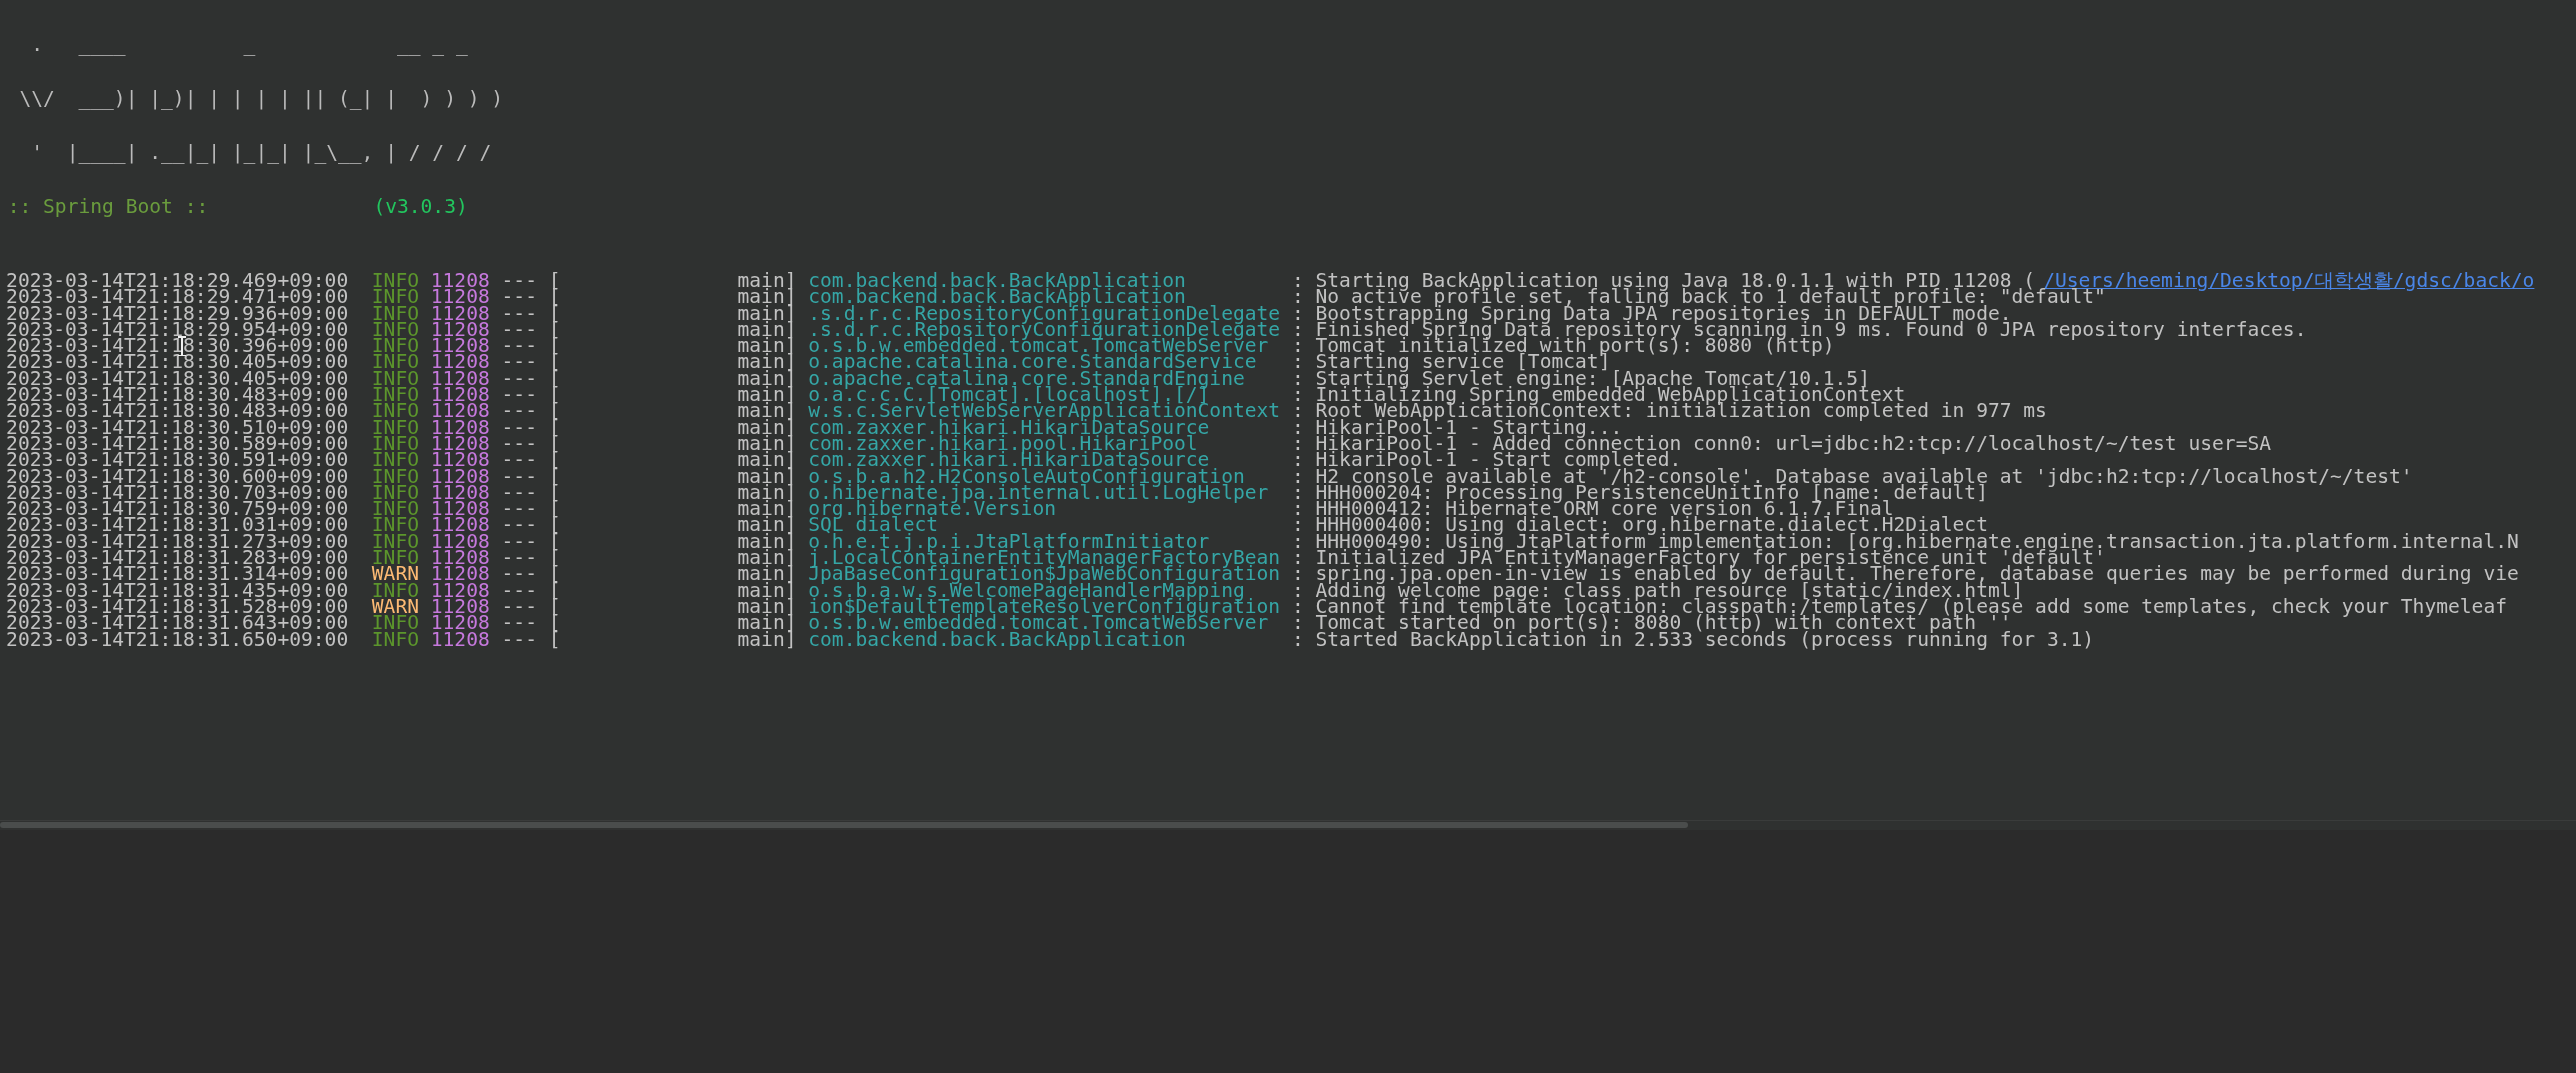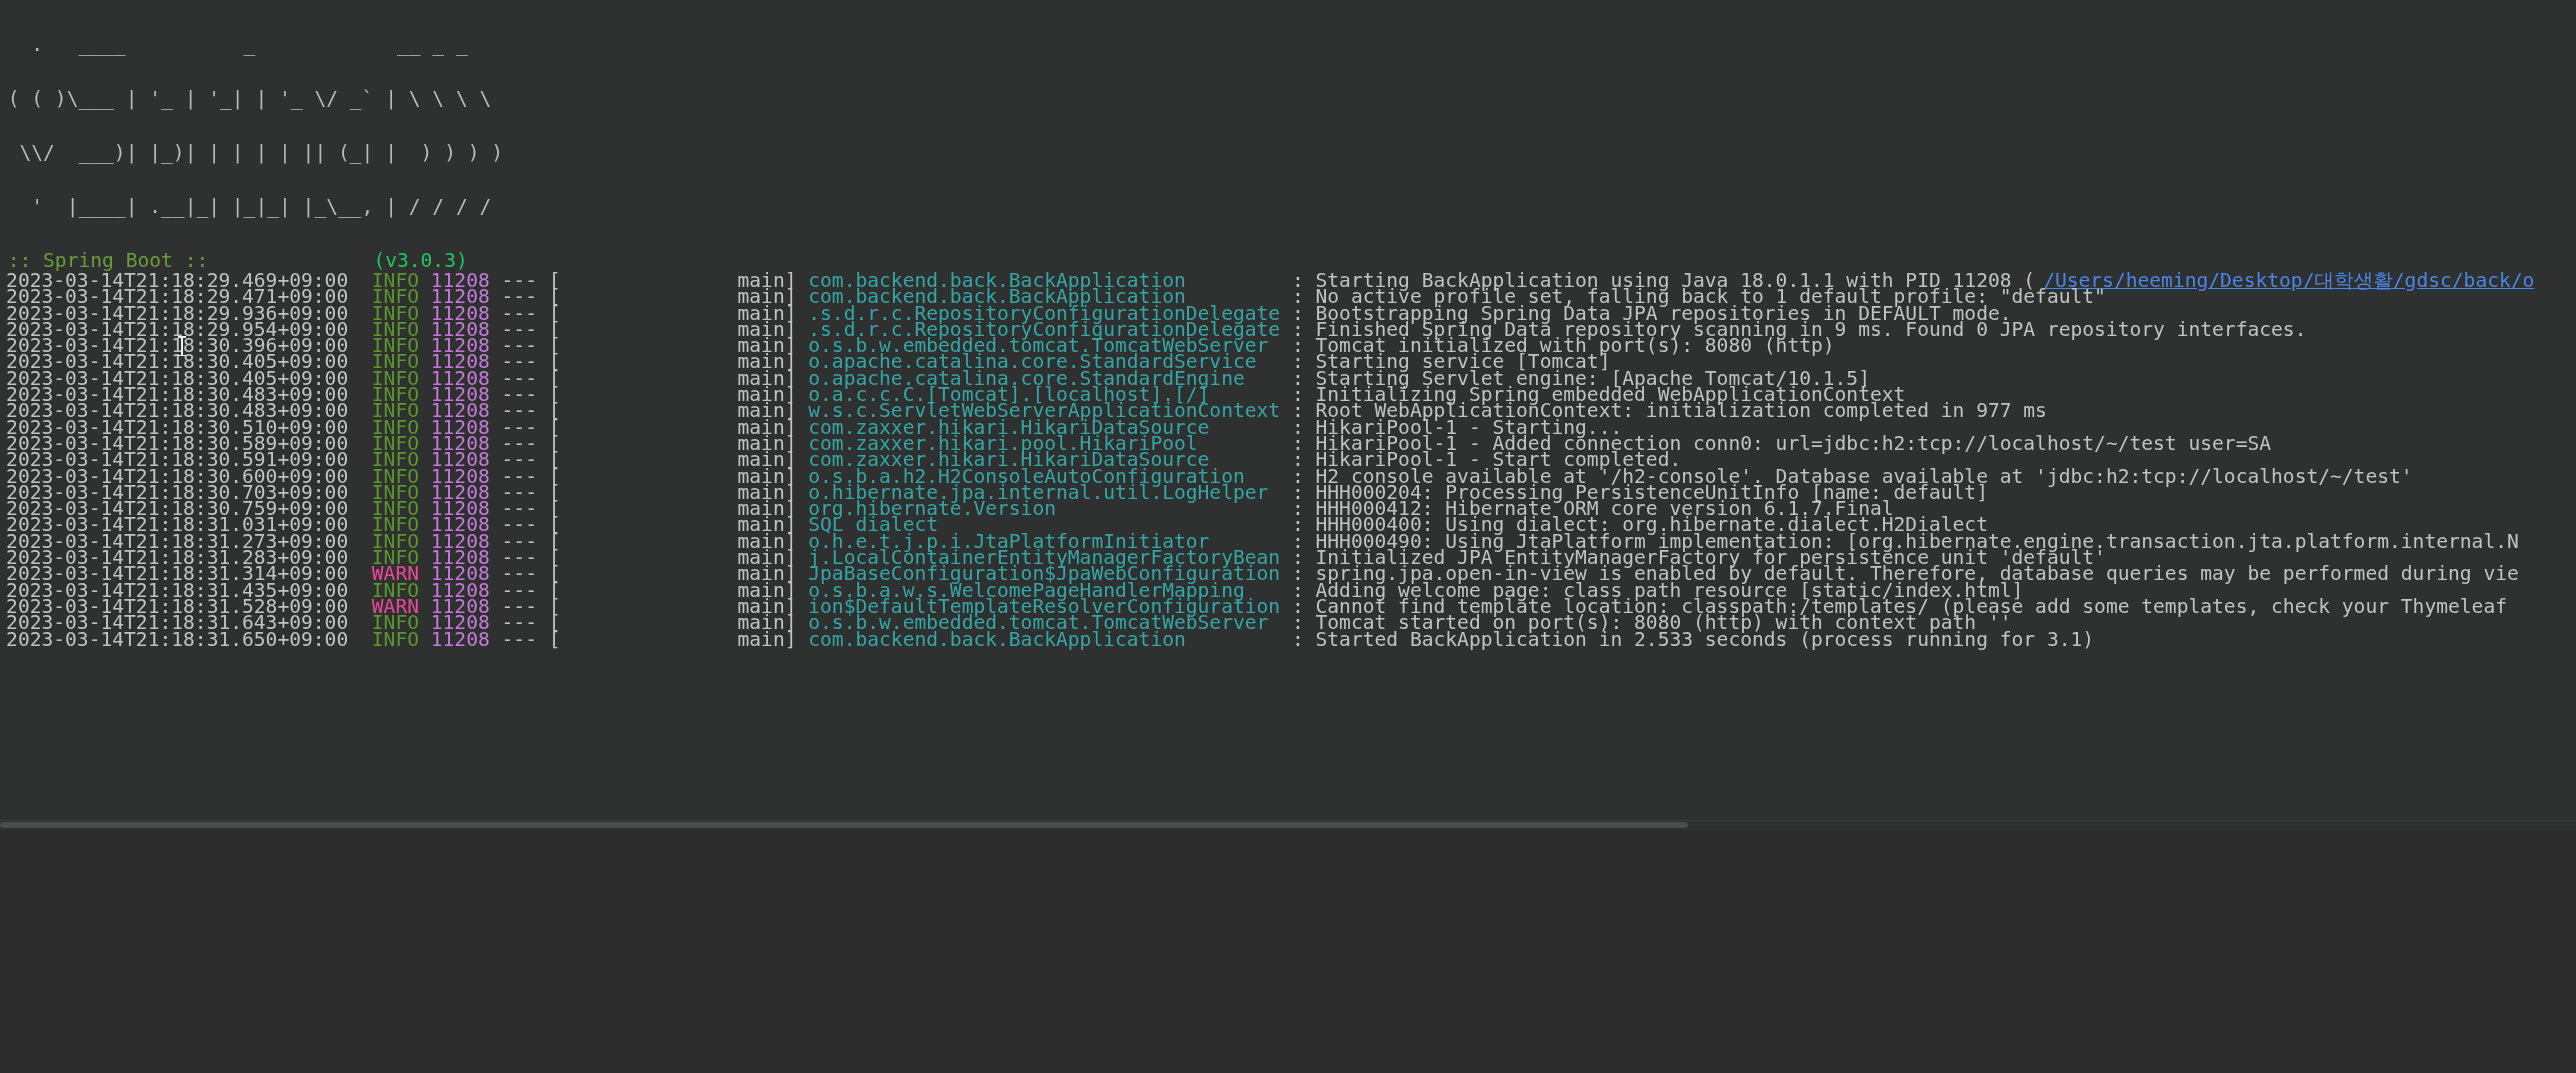--- a/index.html
+++ b/index.html
@@ -55,21 +55,21 @@
   .logline {
     height: 16.3px;
     white-space: pre;
     display: block;
     overflow: visible;
     padding-left: 6.1px;
     box-sizing: border-box;
   }
   .ts      { color: #c2c2c2; }
   .lvl-info{ color: #5c962c; }
-  .lvl-warn{ color: #ec4899; text-align: right; }
+  .lvl-warn{ color: #fdba74; text-align: right; }
   .pid     { color: #c679dd; }
   .dashes  { color: #c2c2c2; }
   .thread  { color: #c2c2c2; }
   .logger  { color: #35a6a6; }
   .msg     { color: #c2c2c2; }
   .link    { color: #4a86e8; text-decoration: underline; margin-left: 8px; }
 
   
   .caret {
     position: absolute;
@@ -111,21 +111,20 @@
     border-radius: 3.1px;
   }
 </style>
 </head>
 <body>
 
 <div id="console">
 
   <div class="banner">
     <div class="row banner-line">  .   ____          _            __ _ _</div>
-    <div class="row banner-line">( ( )\___ | '_ | '_| | '_ \/ _` | \ \ \ \</div>
     <div class="row banner-line"> \\/  ___)| |_)| | | | | || (_| |  ) ) ) )</div>
     <div class="row banner-line">  '  |____| .__|_| |_|_| |_\__, | / / / /</div>
     <div class="row"><span class="spring-green">:: Spring Boot ::</span><span>              </span><span class="spring-version">(v3.0.3)</span></div>
   </div>
 
   <div class="log" id="logbody"><div class="logline"><span class="ts">2023-03-14T21:18:29.469+09:00  </span><span class="lvl-info">INFO</span><span class="msg"> </span><span class="pid">11208</span><span class="dashes"> --- [</span><span class="thread">               main]</span><span class="logger"> com.backend.back.BackApplication        </span><span class="msg"> : </span><span class="msg">Starting BackApplication using Java 18.0.1.1 with PID 11208 (</span><span class="link">/Users/heeming/Desktop/대학생활/gdsc/back/o</span></div><div class="logline"><span class="ts">2023-03-14T21:18:29.471+09:00  </span><span class="lvl-info">INFO</span><span class="msg"> </span><span class="pid">11208</span><span class="dashes"> --- [</span><span class="thread">               main]</span><span class="logger"> com.backend.back.BackApplication        </span><span class="msg"> : </span><span class="msg">No active profile set, falling back to 1 default profile: "default"</span></div><div class="logline"><span class="ts">2023-03-14T21:18:29.936+09:00  </span><span class="lvl-info">INFO</span><span class="msg"> </span><span class="pid">11208</span><span class="dashes"> --- [</span><span class="thread">               main]</span><span class="logger"> .s.d.r.c.RepositoryConfigurationDelegate</span><span class="msg"> : </span><span class="msg">Bootstrapping Spring Data JPA repositories in DEFAULT mode.</span></div><div class="logline"><span class="ts">2023-03-14T21:18:29.954+09:00  </span><span class="lvl-info">INFO</span><span class="msg"> </span><span class="pid">11208</span><span class="dashes"> --- [</span><span class="thread">               main]</span><span class="logger"> .s.d.r.c.RepositoryConfigurationDelegate</span><span class="msg"> : </span><span class="msg">Finished Spring Data repository scanning in 9 ms. Found 0 JPA repository interfaces.</span></div><div class="logline"><span class="ts">2023-03-14T21:18:30.396+09:00  </span><span class="lvl-info">INFO</span><span class="msg"> </span><span class="pid">11208</span><span class="dashes"> --- [</span><span class="thread">               main]</span><span class="logger"> o.s.b.w.embedded.tomcat.TomcatWebServer </span><span class="msg"> : </span><span class="msg">Tomcat initialized with port(s): 8080 (http)</span></div><div class="logline"><span class="ts">2023-03-14T21:18:30.405+09:00  </span><span class="lvl-info">INFO</span><span class="msg"> </span><span class="pid">11208</span><span class="dashes"> --- [</span><span class="thread">               main]</span><span class="logger"> o.apache.catalina.core.StandardService  </span><span class="msg"> : </span><span class="msg">Starting service [Tomcat]</span></div><div class="logline"><span class="ts">2023-03-14T21:18:30.405+09:00  </span><span class="lvl-info">INFO</span><span class="msg"> </span><span class="pid">11208</span><span class="dashes"> --- [</span><span class="thread">               main]</span><span class="logger"> o.apache.catalina.core.StandardEngine   </span><span class="msg"> : </span><span class="msg">Starting Servlet engine: [Apache Tomcat/10.1.5]</span></div><div class="logline"><span class="ts">2023-03-14T21:18:30.483+09:00  </span><span class="lvl-info">INFO</span><span class="msg"> </span><span class="pid">11208</span><span class="dashes"> --- [</span><span class="thread">               main]</span><span class="logger"> o.a.c.c.C.[Tomcat].[localhost].[/]      </span><span class="msg"> : </span><span class="msg">Initializing Spring embedded WebApplicationContext</span></div><div class="logline"><span class="ts">2023-03-14T21:18:30.483+09:00  </span><span class="lvl-info">INFO</span><span class="msg"> </span><span class="pid">11208</span><span class="dashes"> --- [</span><span class="thread">               main]</span><span class="logger"> w.s.c.ServletWebServerApplicationContext</span><span class="msg"> : </span><span class="msg">Root WebApplicationContext: initialization completed in 977 ms</span></div><div class="logline"><span class="ts">2023-03-14T21:18:30.510+09:00  </span><span class="lvl-info">INFO</span><span class="msg"> </span><span class="pid">11208</span><span class="dashes"> --- [</span><span class="thread">               main]</span><span class="logger"> com.zaxxer.hikari.HikariDataSource      </span><span class="msg"> : </span><span class="msg">HikariPool-1 - Starting...</span></div><div class="logline"><span class="ts">2023-03-14T21:18:30.589+09:00  </span><span class="lvl-info">INFO</span><span class="msg"> </span><span class="pid">11208</span><span class="dashes"> --- [</span><span class="thread">               main]</span><span class="logger"> com.zaxxer.hikari.pool.HikariPool       </span><span class="msg"> : </span><span class="msg">HikariPool-1 - Added connection conn0: url=jdbc:h2:tcp://localhost/~/test user=SA</span></div><div class="logline"><span class="ts">2023-03-14T21:18:30.591+09:00  </span><span class="lvl-info">INFO</span><span class="msg"> </span><span class="pid">11208</span><span class="dashes"> --- [</span><span class="thread">               main]</span><span class="logger"> com.zaxxer.hikari.HikariDataSource      </span><span class="msg"> : </span><span class="msg">HikariPool-1 - Start completed.</span></div><div class="logline"><span class="ts">2023-03-14T21:18:30.600+09:00  </span><span class="lvl-info">INFO</span><span class="msg"> </span><span class="pid">11208</span><span class="dashes"> --- [</span><span class="thread">               main]</span><span class="logger"> o.s.b.a.h2.H2ConsoleAutoConfiguration   </span><span class="msg"> : </span><span class="msg">H2 console available at '/h2-console'. Database available at 'jdbc:h2:tcp://localhost/~/test'</span></div><div class="logline"><span class="ts">2023-03-14T21:18:30.703+09:00  </span><span class="lvl-info">INFO</span><span class="msg"> </span><span class="pid">11208</span><span class="dashes"> --- [</span><span class="thread">               main]</span><span class="logger"> o.hibernate.jpa.internal.util.LogHelper </span><span class="msg"> : </span><span class="msg">HHH000204: Processing PersistenceUnitInfo [name: default]</span></div><div class="logline"><span class="ts">2023-03-14T21:18:30.759+09:00  </span><span class="lvl-info">INFO</span><span class="msg"> </span><span class="pid">11208</span><span class="dashes"> --- [</span><span class="thread">               main]</span><span class="logger"> org.hibernate.Version                   </span><span class="msg"> : </span><span class="msg">HHH000412: Hibernate ORM core version 6.1.7.Final</span></div><div class="logline"><span class="ts">2023-03-14T21:18:31.031+09:00  </span><span class="lvl-info">INFO</span><span class="msg"> </span><span class="pid">11208</span><span class="dashes"> --- [</span><span class="thread">               main]</span><span class="logger"> SQL dialect                             </span><span class="msg"> : </span><span class="msg">HHH000400: Using dialect: org.hibernate.dialect.H2Dialect</span></div><div class="logline"><span class="ts">2023-03-14T21:18:31.273+09:00  </span><span class="lvl-info">INFO</span><span class="msg"> </span><span class="pid">11208</span><span class="dashes"> --- [</span><span class="thread">               main]</span><span class="logger"> o.h.e.t.j.p.i.JtaPlatformInitiator      </span><span class="msg"> : </span><span class="msg">HHH000490: Using JtaPlatform implementation: [org.hibernate.engine.transaction.jta.platform.internal.N</span></div><div class="logline"><span class="ts">2023-03-14T21:18:31.283+09:00  </span><span class="lvl-info">INFO</span><span class="msg"> </span><span class="pid">11208</span><span class="dashes"> --- [</span><span class="thread">               main]</span><span class="logger"> j.LocalContainerEntityManagerFactoryBean</span><span class="msg"> : </span><span class="msg">Initialized JPA EntityManagerFactory for persistence unit 'default'</span></div><div class="logline"><span class="ts">2023-03-14T21:18:31.314+09:00  </span><span class="lvl-warn">WARN</span><span class="msg"> </span><span class="pid">11208</span><span class="dashes"> --- [</span><span class="thread">               main]</span><span class="logger"> JpaBaseConfiguration$JpaWebConfiguration</span><span class="msg"> : </span><span class="msg">spring.jpa.open-in-view is enabled by default. Therefore, database queries may be performed during vie</span></div><div class="logline"><span class="ts">2023-03-14T21:18:31.435+09:00  </span><span class="lvl-info">INFO</span><span class="msg"> </span><span class="pid">11208</span><span class="dashes"> --- [</span><span class="thread">               main]</span><span class="logger"> o.s.b.a.w.s.WelcomePageHandlerMapping   </span><span class="msg"> : </span><span class="msg">Adding welcome page: class path resource [static/index.html]</span></div><div class="logline"><span class="ts">2023-03-14T21:18:31.528+09:00  </span><span class="lvl-warn">WARN</span><span class="msg"> </span><span class="pid">11208</span><span class="dashes"> --- [</span><span class="thread">               main]</span><span class="logger"> ion$DefaultTemplateResolverConfiguration</span><span class="msg"> : </span><span class="msg">Cannot find template location: classpath:/templates/ (please add some templates, check your Thymeleaf </span></div><div class="logline"><span class="ts">2023-03-14T21:18:31.643+09:00  </span><span class="lvl-info">INFO</span><span class="msg"> </span><span class="pid">11208</span><span class="dashes"> --- [</span><span class="thread">               main]</span><span class="logger"> o.s.b.w.embedded.tomcat.TomcatWebServer </span><span class="msg"> : </span><span class="msg">Tomcat started on port(s): 8080 (http) with context path ''</span></div><div class="logline"><span class="ts">2023-03-14T21:18:31.650+09:00  </span><span class="lvl-info">INFO</span><span class="msg"> </span><span class="pid">11208</span><span class="dashes"> --- [</span><span class="thread">               main]</span><span class="logger"> com.backend.back.BackApplication        </span><span class="msg"> : </span><span class="msg">Started BackApplication in 2.533 seconds (process running for 3.1)</span></div></div>
 
   <div class="caret"></div>
 
   <div class="hscroll">

